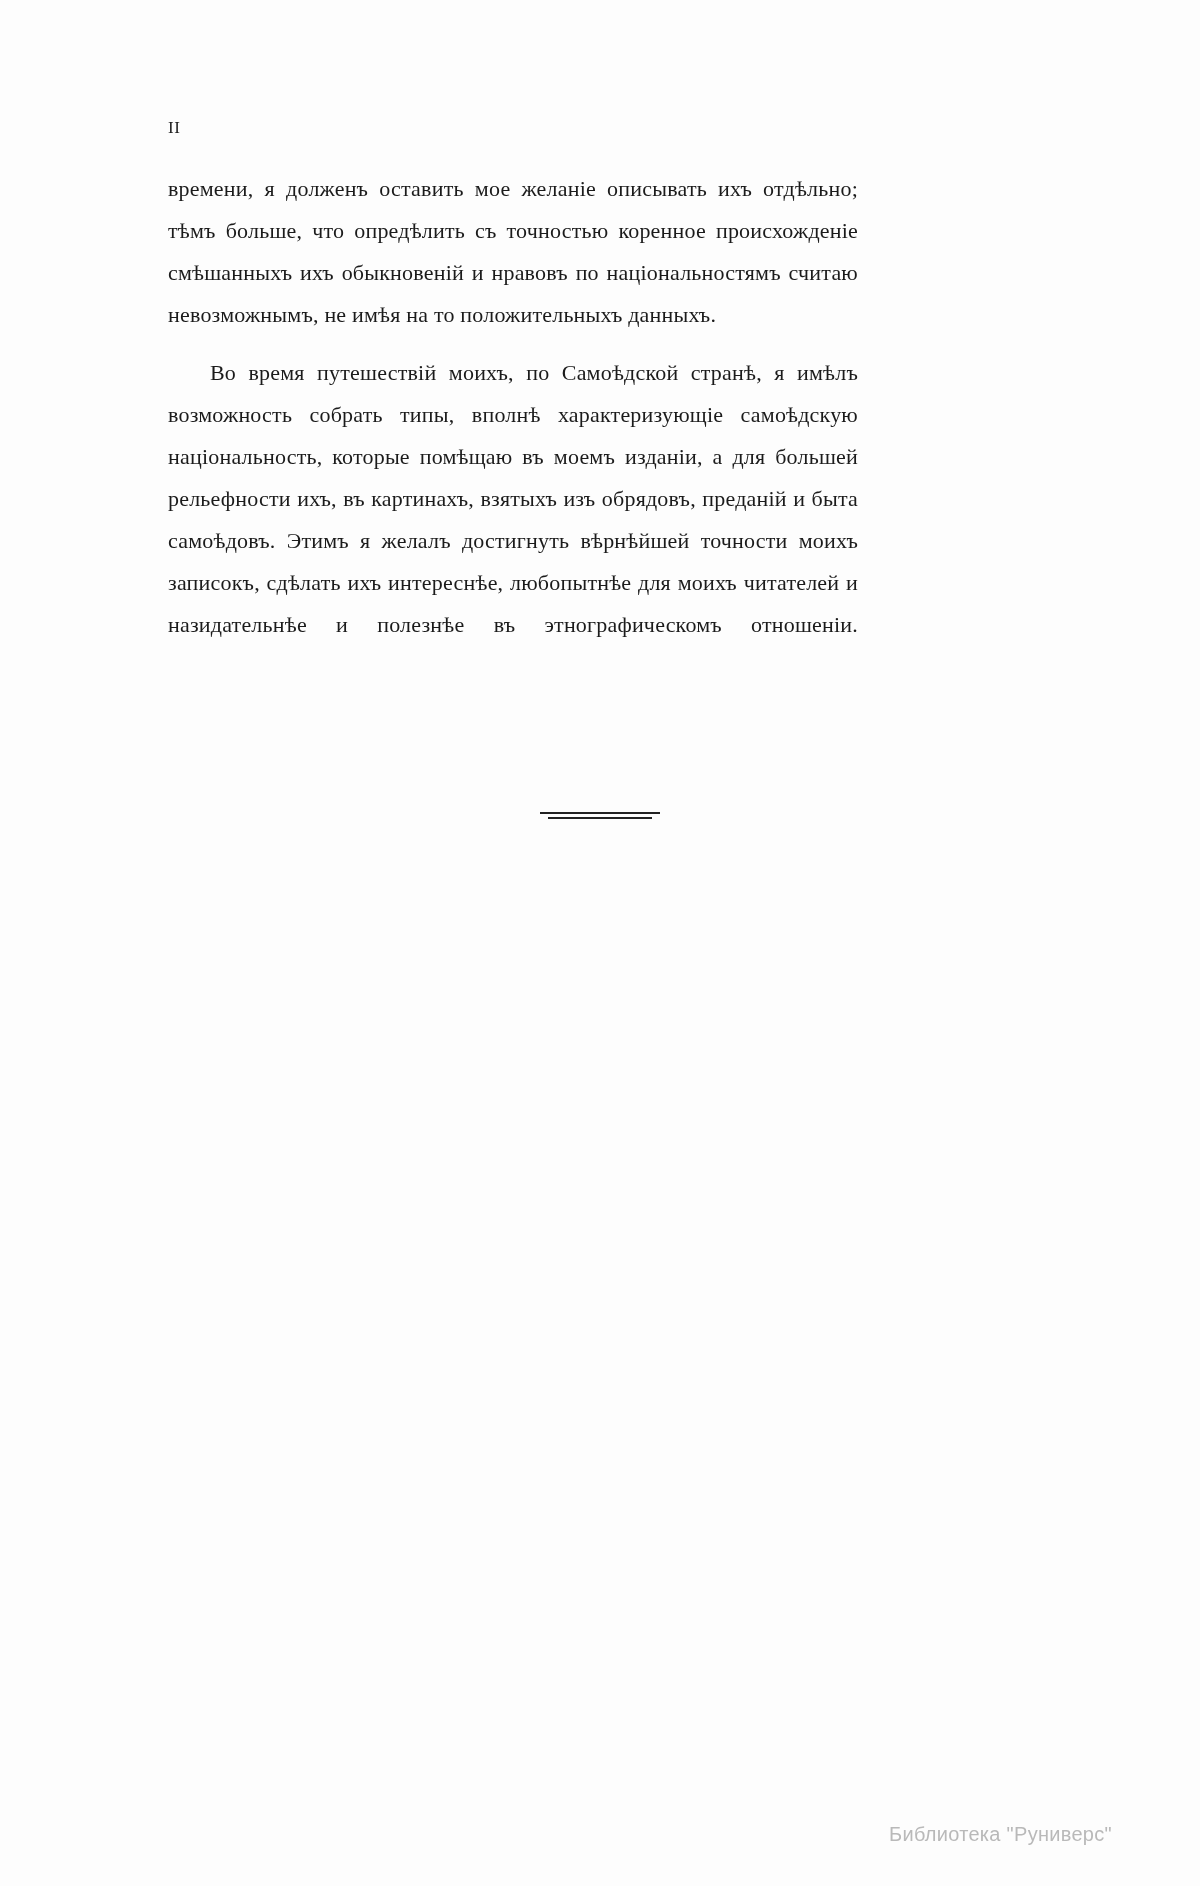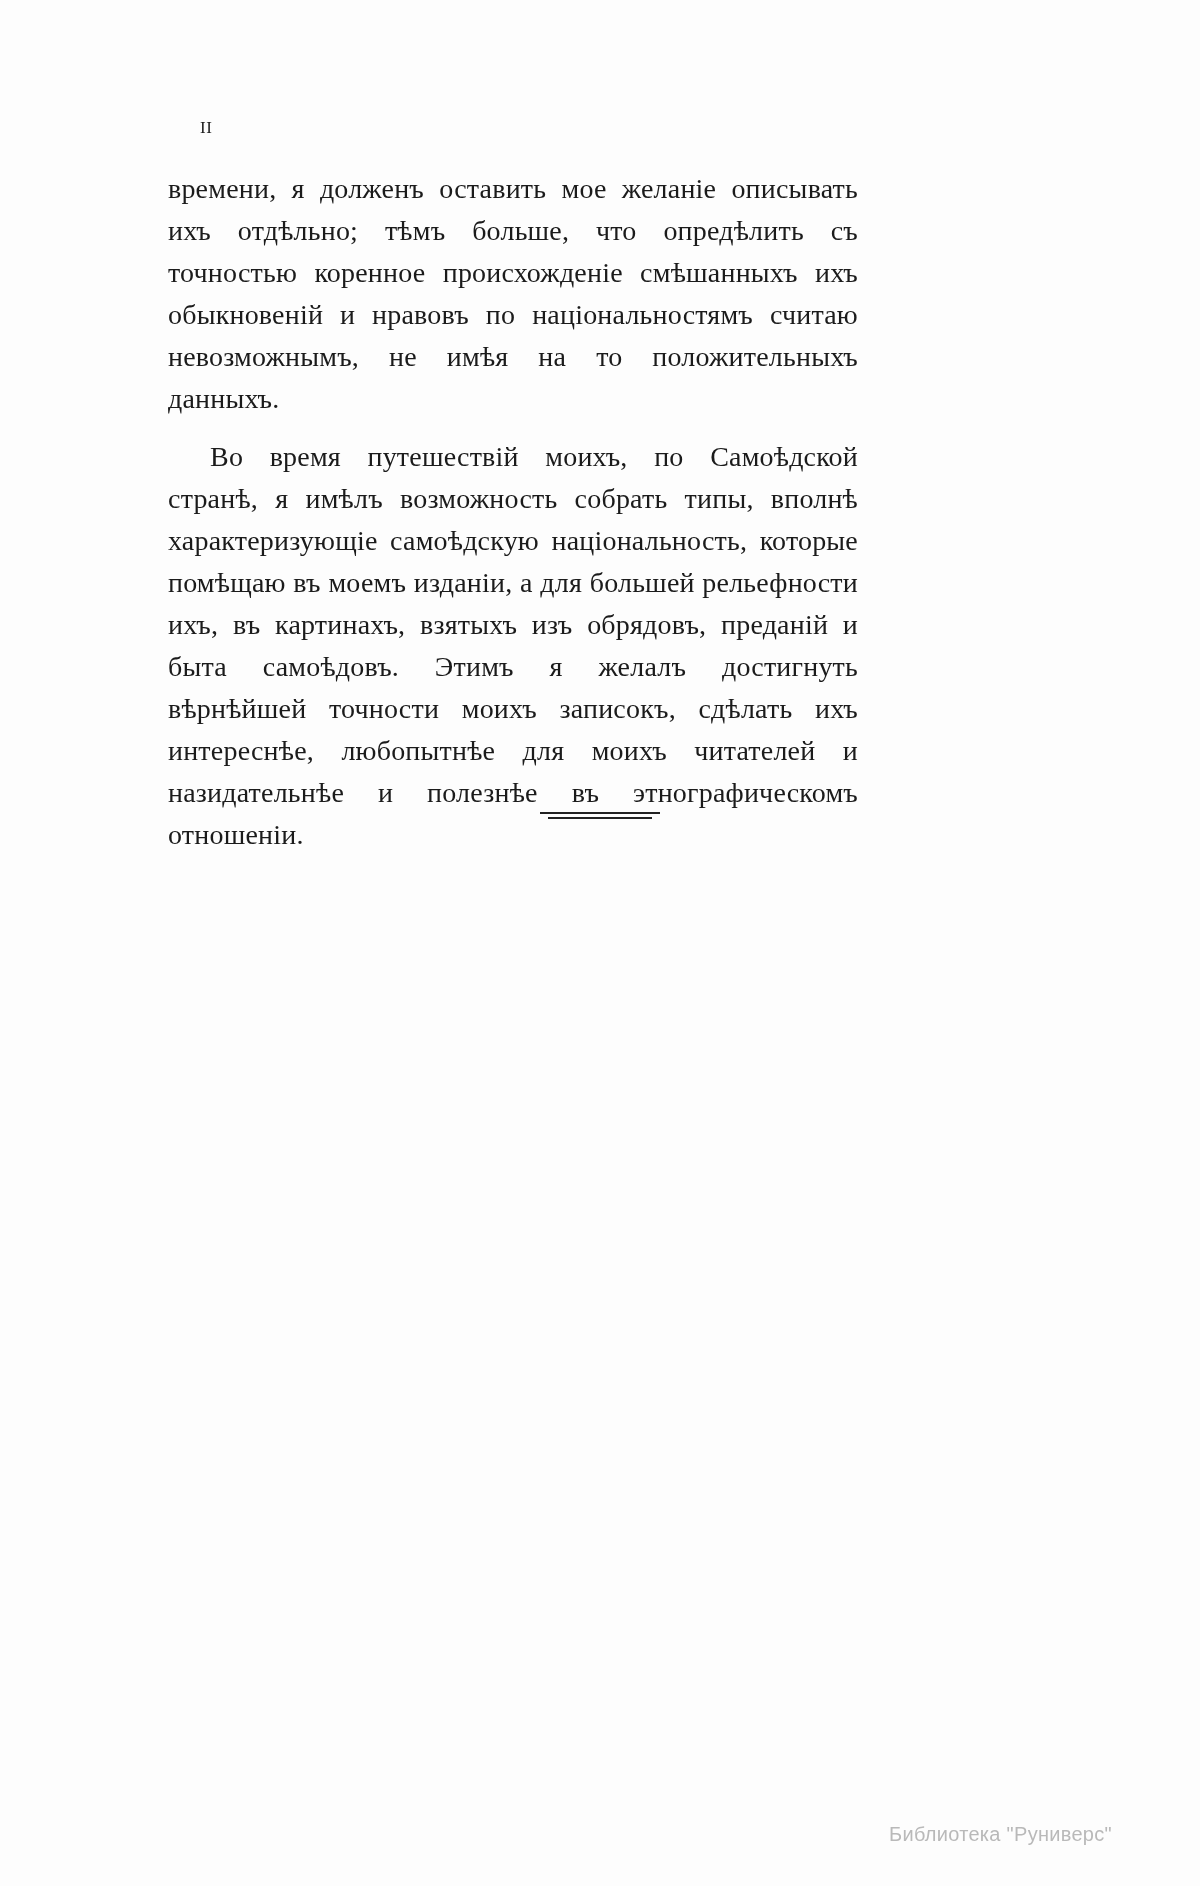--- a/index.html
+++ b/index.html
@@ -21,32 +21,31 @@
     background: #fdfdfd;
   }
   .page-number {
     position: absolute;
     left: 168px;
     top: 118px;
     font-family: "Liberation Serif", serif;
     font-size: 17px;
     color: #1d1d1d;
     letter-spacing: 0.5px;
-    margin-left: 32px;
   }
   .text-block {
     position: absolute;
     left: 168px;
     top: 168px;
     width: 690px;
   }
   .para {
     margin: 0 0 0 0;
     font-family: "Liberation Serif", serif;
-    font-size: 28px;
+    font-size: 22px;
     line-height: 42px;
     text-align: justify;
     text-justify: inter-word;
     color: #1b1b1b;
     letter-spacing: 0.2px;
   }
   .para + .para {
     margin-top: 16px;
     text-indent: 42px;
   }

